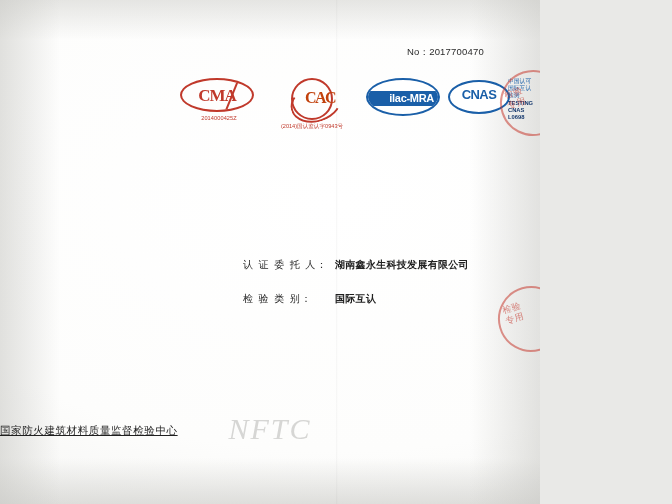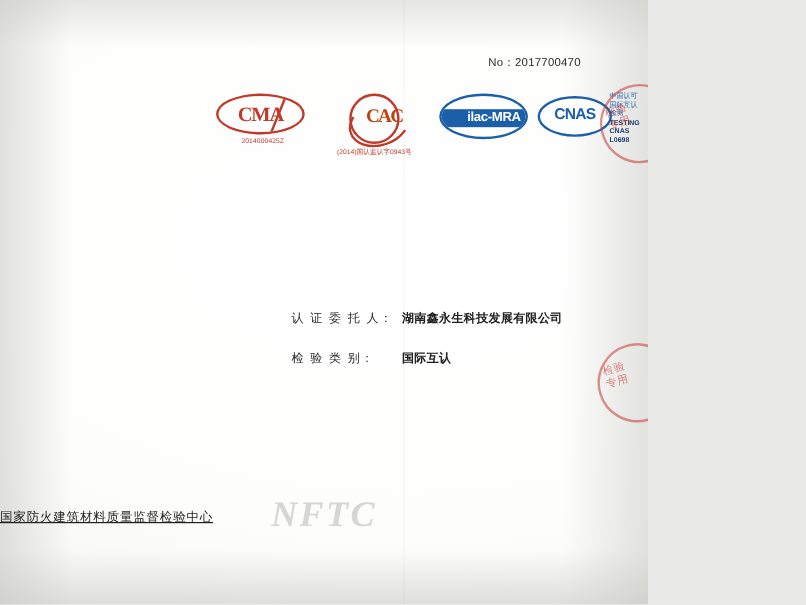--- a/index.html
+++ b/index.html
@@ -293,21 +293,21 @@
   .field-row.tall { height: 36px; }
 
   
   .watermark {
     position: absolute;
     left: 0;
     right: 0;
     top: 412px;
     text-align: center;
     font-size: 30px;
-    font-weight: bold;
+    font-weight: normal;
     font-style: italic;
     color: #d6d6d4;
     letter-spacing: 2px;
     font-family: "Liberation Serif", serif;
   }
 
   
   .org {
     position: absolute;
     left: 0;

